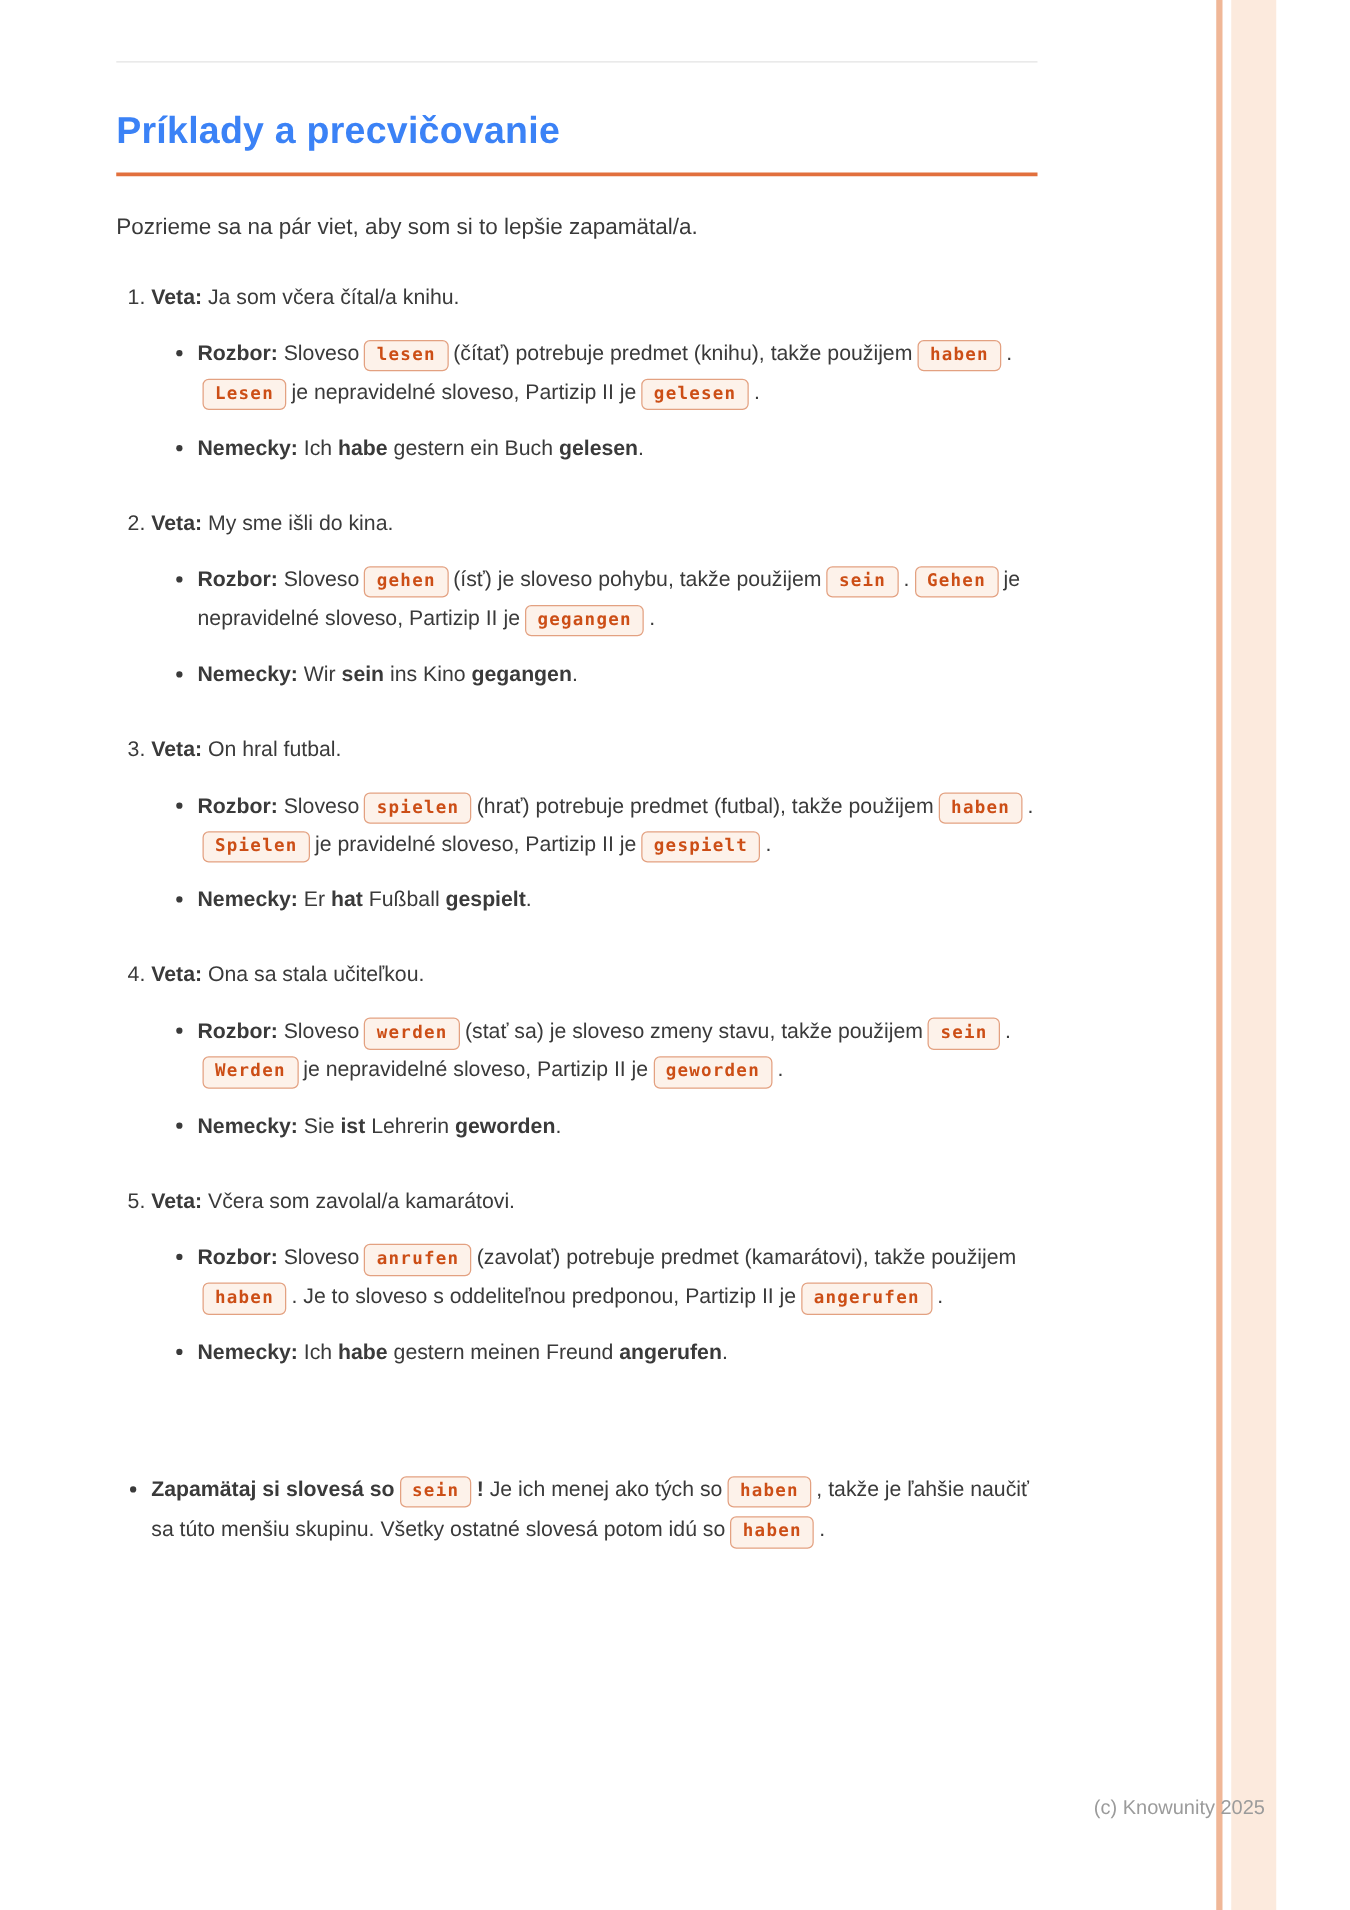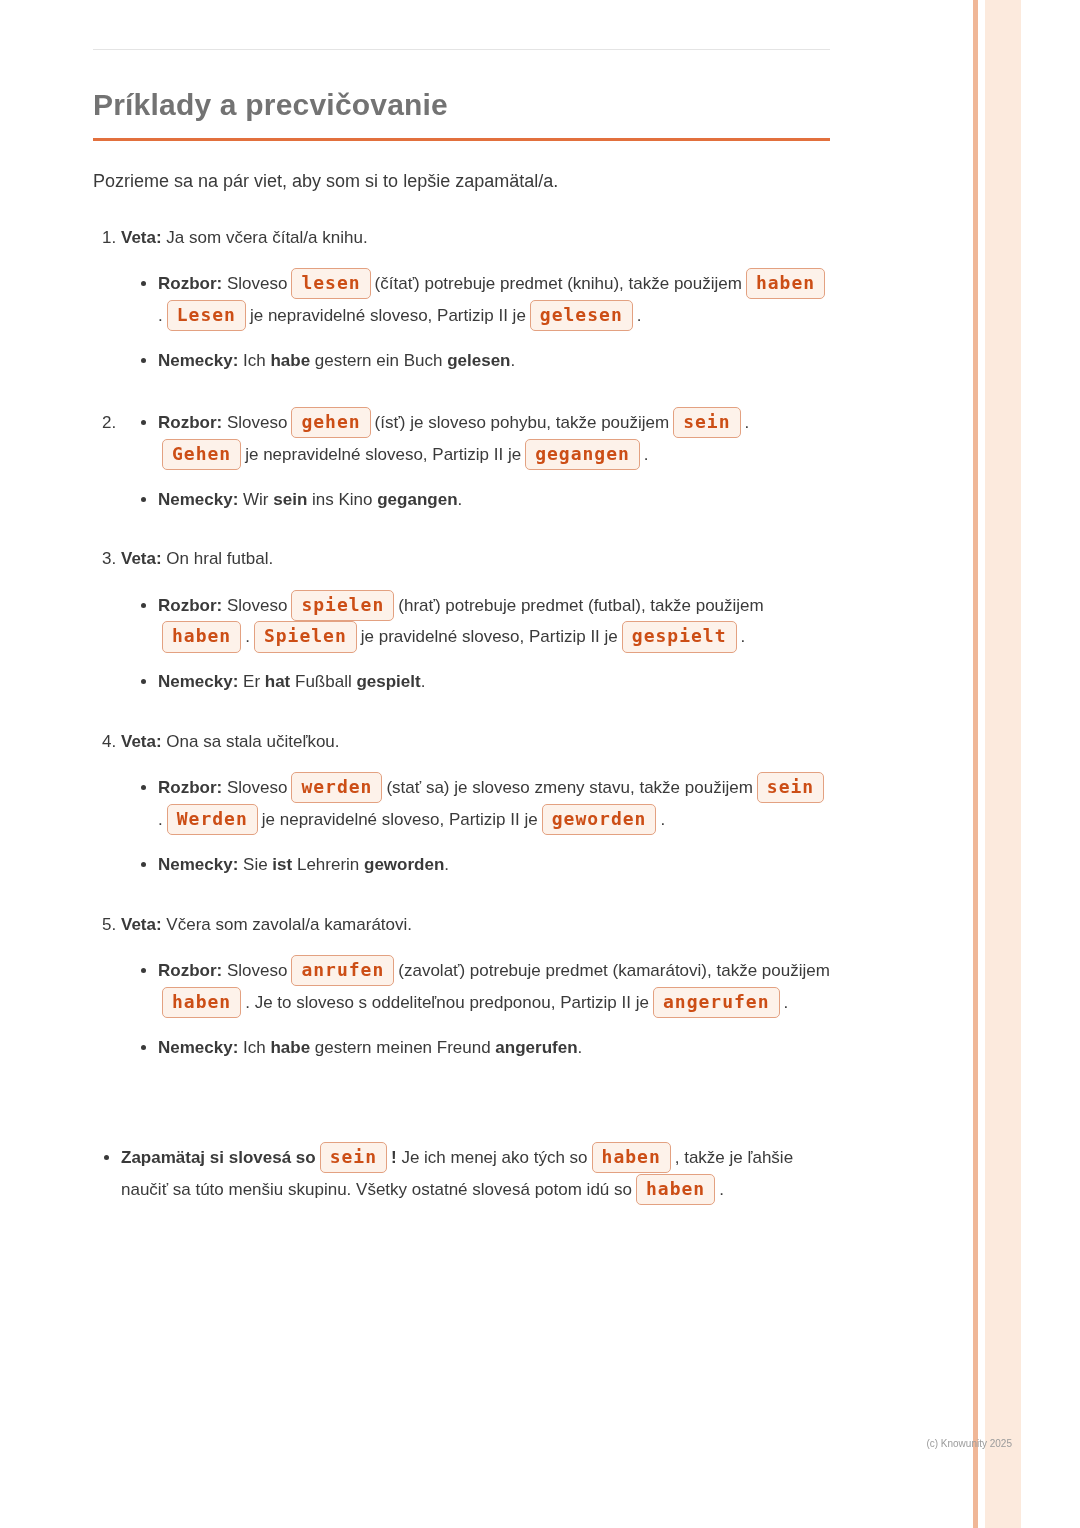--- a/index.html
+++ b/index.html
@@ -28,21 +28,21 @@
     position: absolute;
     left: 93px;
     top: 88px;
     width: 737px;
   }
   h1.section-title {
     margin: 0;
     padding: 0 0 16px 0;
     font-size: 30px;
     font-weight: bold;
-    color: #737373;
+    color: #3b82f6;
     border-bottom: 3px solid #e2703d;
     letter-spacing: 0.2px;
   }
   .intro {
     margin: 26px 0 0 0;
     font-size: 18px;
     line-height: 1.6;
   }
   ol.examples {
     margin: 28px 0 0 0;
@@ -61,21 +61,21 @@
   }
   ul.sub-bullets > li {
     margin: 0 0 14px 0;
     line-height: 1.82;
   }
   ul.sub-bullets > li:last-child { margin-bottom: 0; }
   .b { font-weight: bold; }
   .chip {
     display: inline-block;
     font-family: "DejaVu Sans Mono", monospace;
-    font-size: 18px;
+    font-size: 14px;
     font-weight: bold;
     letter-spacing: 1px;
     color: #cc4e16;
     background: #fdf2ea;
     border: 1px solid #e3a181;
     border-radius: 5px;
     padding: 1px 9px 2px 9px;
     margin: 0 4px;
     line-height: 1.45;
     vertical-align: baseline;
@@ -107,21 +107,21 @@
     top: 0;
     width: 36px;
     height: 1528px;
     background: #fcead d;
     background: #fceadd;
   }
   .copyright {
     position: absolute;
     right: 68px;
     top: 1438px;
-    font-size: 10px;
+    font-size: 16px;
     color: #9b9b9b;
     z-index: 2;
     text-align: right;
   }
 </style>
 </head>
 <body>
 
 <div class="page">
 
@@ -142,20 +142,21 @@
 
         <li>
           <div class="veta-line"><span class="b">Veta:</span><span> Ja som včera čítal/a knihu.</span></div>
           <ul class="sub-bullets">
             <li><span class="b">Rozbor:</span><span> Sloveso</span><span class="chip">lesen</span><span>(čítať) potrebuje predmet (knihu), takže použijem</span><span class="chip">haben</span><span>.</span><span class="chip">Lesen</span><span>je nepravidelné sloveso, Partizip II je</span><span class="chip">gelesen</span><span>.</span></li>
             <li><span class="b">Nemecky:</span><span> Ich </span><span class="b">habe</span><span> gestern ein Buch </span><span class="b">gelesen</span><span>.</span></li>
           </ul>
         </li>
 
         <li>
+          <div class="veta-line"><span class="b">Veta:</span><span> My sme išli do kina.</span></div>
           <ul class="sub-bullets">
             <li><span class="b">Rozbor:</span><span> Sloveso</span><span class="chip">gehen</span><span>(ísť) je sloveso pohybu, takže použijem</span><span class="chip">sein</span><span>.</span><span class="chip">Gehen</span><span>je nepravidelné sloveso, Partizip II je</span><span class="chip">gegangen</span><span>.</span></li>
             <li><span class="b">Nemecky:</span><span> Wir </span><span class="b">sein</span><span> ins Kino </span><span class="b">gegangen</span><span>.</span></li>
           </ul>
         </li>
 
         <li>
           <div class="veta-line"><span class="b">Veta:</span><span> On hral futbal.</span></div>
           <ul class="sub-bullets">
             <li><span class="b">Rozbor:</span><span> Sloveso</span><span class="chip">spielen</span><span>(hrať) potrebuje predmet (futbal), takže použijem</span><span class="chip">haben</span><span>.</span><span class="chip">Spielen</span><span>je pravidelné sloveso, Partizip II je</span><span class="chip">gespielt</span><span>.</span></li>

